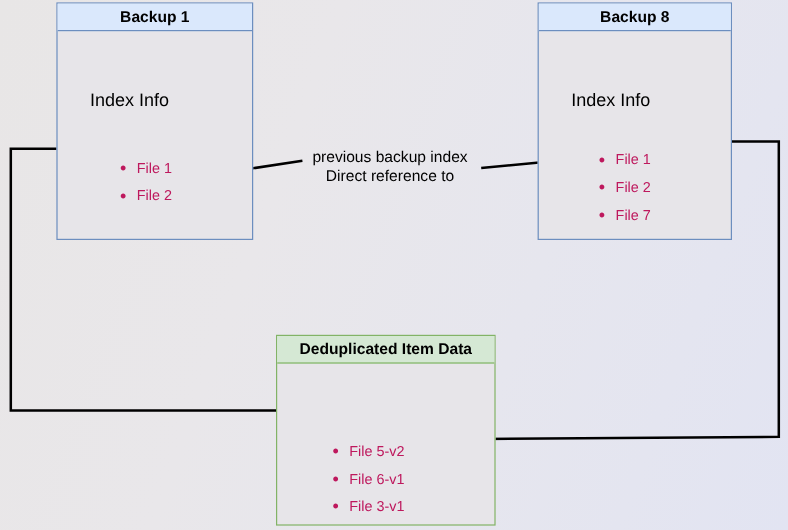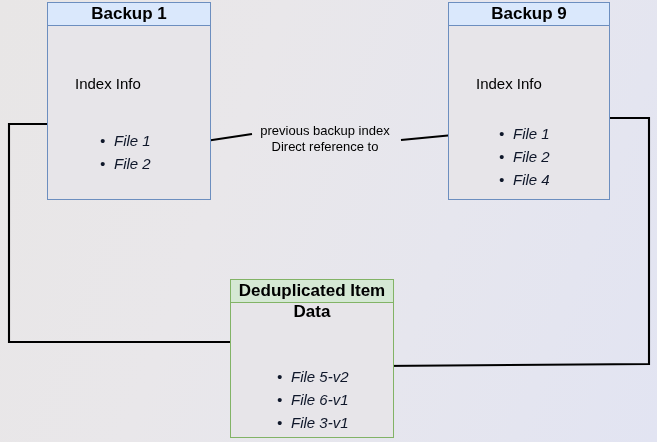--- a/index.html
+++ b/index.html
@@ -33,21 +33,21 @@
     border: 1px solid #6c8ebf;
   }
   .box.green {
     border-color: #82b366;
   }
   .box-header {
     box-sizing: border-box;
     height: 23px;
     line-height: 21px;
     text-align: center;
-    font-size: 17px;
+    font-size: 13px;
     font-weight: bold;
     color: #000000;
     background: #dae8fc;
     border-bottom: 1px solid #6c8ebf;
   }
   .box.green .box-header {
     background: #d5e8d4;
     border-bottom-color: #82b366;
   }
   .box-body {
@@ -61,27 +61,26 @@
     color: #000000;
     white-space: nowrap;
   }
   .file-list {
     position: absolute;
     margin: 0;
     padding: 0;
     list-style: none;
   }
   .file-list li {
-    font-size: 15px;
-    color: #0f172a;
+    font-size: 12px;
+    color: #be185d;
     line-height: 23px;
     white-space: nowrap;
     position: relative;
     padding-left: 14px;
-    font-style: italic;
   }
   .file-list li::before {
     content: "\2022";
     position: absolute;
     left: 0;
     top: 0;
     font-size: 15px;
     line-height: 23px;
   }
   .edge-label {
@@ -127,32 +126,32 @@
     <div class="box-body">
       <div class="index-label" style="left:27px; top:37px;">Index Info</div>
       <ul class="file-list" style="left:52px; top:91px;">
         <li>File 1</li>
         <li>File 2</li>
       </ul>
     </div>
   </div>
 
   <div class="box" style="left:448px; top:2px; width:162px; height:198px;">
-    <div class="box-header">Backup 9</div>
+    <div class="box-header">Backup 8</div>
     <div class="box-body">
       <div class="index-label" style="left:27px; top:37px;">Index Info</div>
       <ul class="file-list" style="left:50px; top:84px;">
         <li>File 1</li>
         <li>File 2</li>
-        <li>File 4</li>
+        <li>File 7</li>
       </ul>
     </div>
   </div>
 
-  <div class="box green" style="left:230px; top:279px; width:164px; height:159px;">
+  <div class="box green" style="left:230px; top:279px; width:183px; height:159px;">
     <div class="box-header">Deduplicated Item Data</div>
     <div class="box-body">
       <ul class="file-list" style="left:46px; top:50px;">
         <li>File 5-v2</li>
         <li>File 6-v1</li>
         <li>File 3-v1</li>
       </ul>
     </div>
   </div>
 

